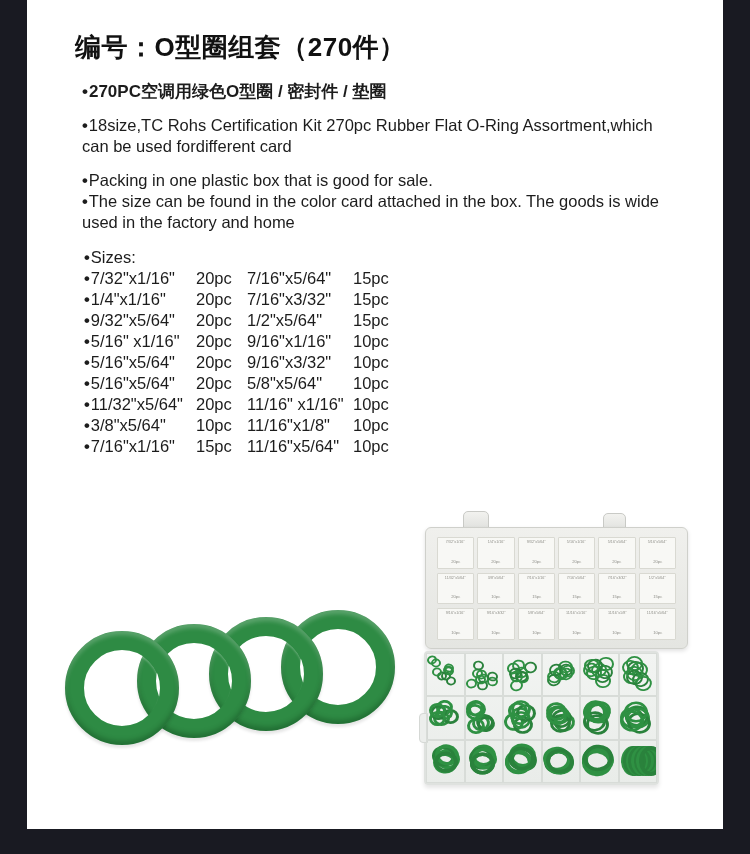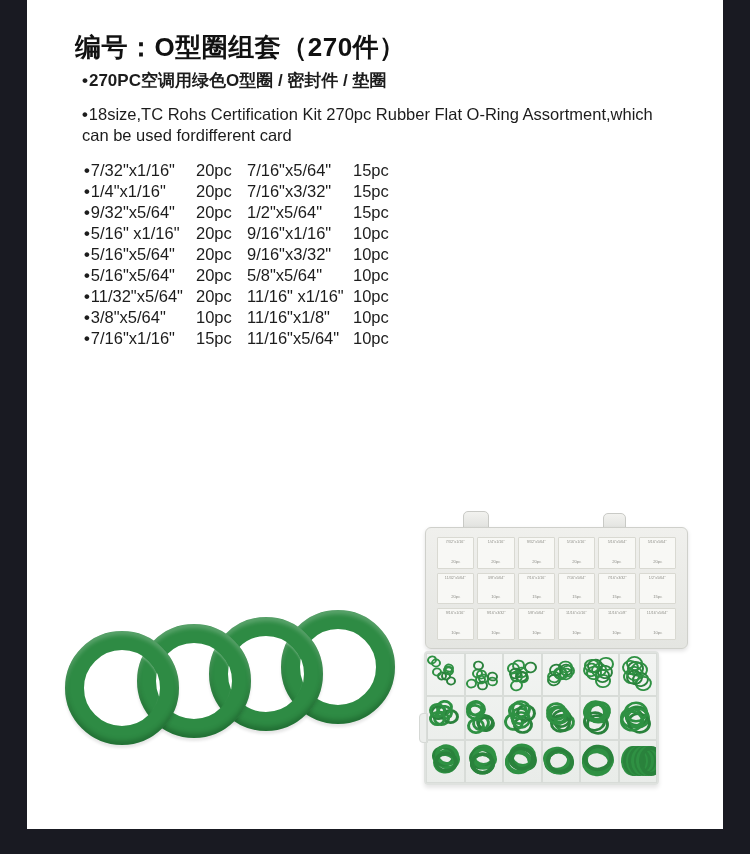--- a/index.html
+++ b/index.html
@@ -14,21 +14,21 @@
     width:696px; height:829px;
     background:#ffffff;
   }
 
   
   .title {
     margin:30px 0 0 48px;
     font-size:26px; font-weight:bold; letter-spacing:0.5px;
     color:#111;
   }
-  .bullets { margin:5px 0 0 55px; width:585px; }
+  .bullets { margin:16px 0 0 55px; width:585px; }
   .bullet { font-size:16.5px; line-height:21px; white-space:pre-line; color:#1c1c1c; }
   .bullet::before { content:"\2022"; font-weight:bold; margin-right:1px; }
   .bullet.cn { font-weight:bold; font-size:17px; }
   .bullet.mb { margin-bottom:13px; }
 
   .sizes { margin:14px 0 0 0; }
   .sizes-head { padding-left:57px; font-size:16.5px; line-height:21px; color:#1c1c1c; }
   .sizes-head::before { content:"\2022"; font-weight:bold; margin-right:1px; }
   .size-row {
     display:grid; grid-template-columns:112px 51px 106px 60px;
@@ -101,23 +101,27 @@
 <body>
 
 <div class="page">
 
   <h1 class="title">编号：O型圈组套（270件）</h1>
 
   <div class="bullets">
     <p class="bullet cn mb">270PC空调用绿色O型圈 / 密封件 / 垫圈</p>
     <p class="bullet mb">18size,TC Rohs Certification Kit 270pc Rubber Flat O-Ring Assortment,which
 can be used fordifferent card</p>
+    <p class="bullet">Packing in one plastic box that is good for sale.</p>
+    <p class="bullet">The size can be found in the color card attached in the box. The goods is wide
+used in the factory and home</p>
   </div>
 
   <div class="sizes">
+    <div class="sizes-head">Sizes:</div>
     <div class="size-row">
       <span class="sa">7/32"x1/16"</span>
         <span>20pc</span>
         <span>7/16"x5/64"</span>
         <span>15pc</span>
     </div>
     <div class="size-row">
       <span class="sa">1/4"x1/16"</span>
         <span>20pc</span>
         <span>7/16"x3/32"</span>

